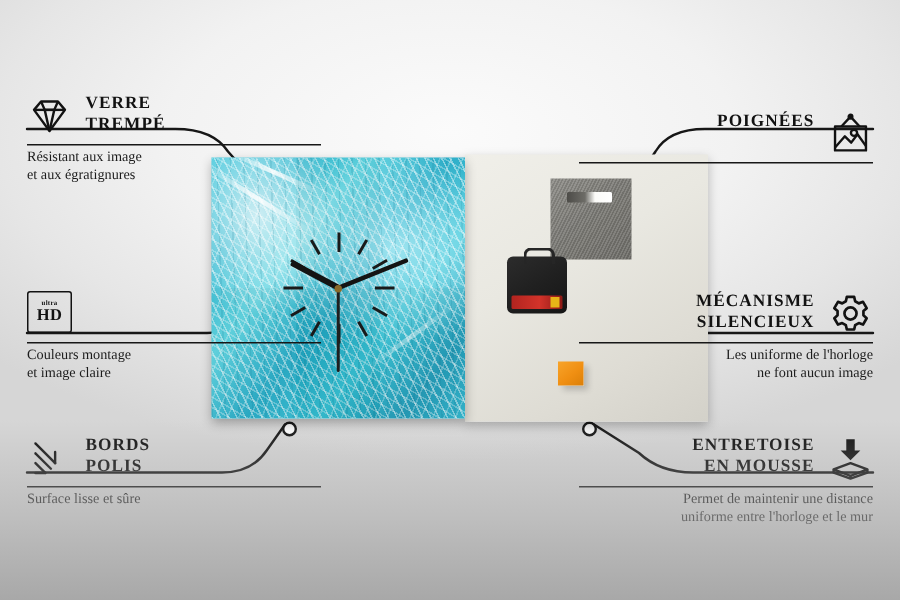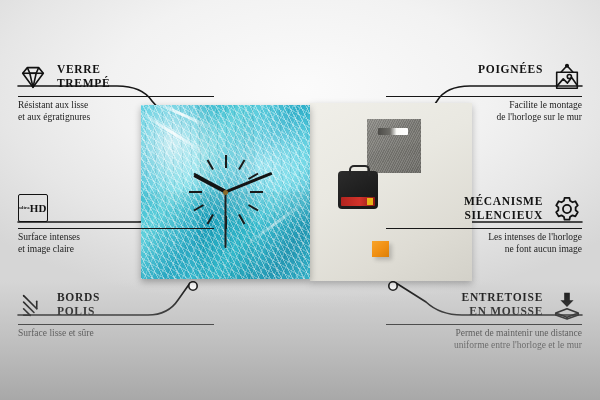--- a/index.html
+++ b/index.html
@@ -246,21 +246,21 @@
     color: #1c1c1c;
     margin-top: 3px;
   }
   .feature.right .desc { text-align: right; }
 
   .hd-box {
     width: 28px; height: 26px;
     border: 1.6px solid #121212;
     border-radius: 2px;
     display: flex;
-    flex-direction: row;
+    flex-direction: column;
     align-items: center;
     justify-content: center;
     line-height: 1;
   }
   .hd-box .u { font-size: 4.6px; font-weight: bold; letter-spacing: 0.04em; }
   .hd-box .h { font-size: 11px; font-weight: bold; letter-spacing: 0.02em; margin-top: 1px; }
 </style>
 </head>
 <body>
 
@@ -363,37 +363,37 @@
           <path d="M12.6 12 L19.4 12"></path>
         </svg>
       </span>
       <span class="title">
         <span>VERRE</span><br>
         <span>TREMPÉ</span>
       </span>
     </div>
     <div class="rule"></div>
     <div class="desc">
-      <span>Résistant aux lisse</span><br>
+      <span>Résistant aux image</span><br>
       <span>et aux égratignures</span>
     </div>
   </div>
 
   <div class="feature left" style="left:18px; top:176px;">
     <div class="head">
       <span class="icon">
         <span class="hd-box">
           <span class="u">ultra</span>
           <span class="h">HD</span>
         </span>
       </span>
     </div>
     <div class="rule"></div>
     <div class="desc">
-      <span>Surface intenses</span><br>
+      <span>Couleurs montage</span><br>
       <span>et image claire</span>
     </div>
   </div>
 
   <div class="feature left" style="left:18px; top:272px;">
     <div class="head">
       <span class="icon">
         <svg viewBox="0 0 32 32" width="30" height="30" fill="none" stroke="#121212" stroke-width="1.7" stroke-linecap="round">
           <path d="M6 6 L20 20"></path>
           <path d="M6 13 L17 24"></path>
@@ -406,58 +406,54 @@
         <span>BORDS</span><br>
         <span>POLIS</span>
       </span>
     </div>
     <div class="rule"></div>
     <div class="desc">
       <span>Surface lisse et sûre</span>
     </div>
   </div>
 
-  <div class="feature right" style="left:386px; top:44px;">
+  <div class="feature right" style="left:386px; top:56px;">
     <div class="head">
       <span class="title">
         <span>POIGNÉES</span><br>
       </span>
       <span class="icon">
         <svg viewBox="0 0 32 32" width="30" height="30" fill="none" stroke="#121212" stroke-width="1.7" stroke-linejoin="round">
           <rect x="5" y="11" width="22" height="17"></rect>
           <path d="M16 4 L9.5 11 M16 4 L22.5 11"></path>
           <circle cx="16" cy="4" r="1.3" fill="#121212"></circle>
           <path d="M5 26 L12 18 L16.5 22.5 L21 16.5 L27 25"></path>
           <circle cx="18.5" cy="15.5" r="2.2"></circle>
         </svg>
       </span>
     </div>
     <div class="rule"></div>
-    <div class="desc">
-      <span>Facilite le montage</span><br>
-      <span>de l'horloge sur le mur</span>
-    </div>
   </div>
 
   <div class="feature right" style="left:386px; top:176px;">
     <div class="head">
       <span class="title">
         <span>MÉCANISME</span><br>
         <span>SILENCIEUX</span>
       </span>
       <span class="icon">
         <svg viewBox="0 0 32 32" width="30" height="30" fill="none" stroke="#121212" stroke-width="1.9" stroke-linejoin="round">
           <path d="M13.4 4.2 h5.2 l.7 3.1 2.6 1.5 3.0-1.1 2.6 4.5-2.3 2.1v3.0l2.3 2.1-2.6 4.5-3.0-1.1-2.6 1.5-.7 3.1h-5.2l-.7-3.1-2.6-1.5-3.0 1.1-2.6-4.5 2.3-2.1v-3.0L4.5 12.2l2.6-4.5 3.0 1.1 2.6-1.5 z"></path>
           <circle cx="16" cy="16" r="4.3"></circle>
         </svg>
       </span>
     </div>
     <div class="rule"></div>
     <div class="desc">
-      <span>Les intenses de l'horloge</span><br>
+      <span>Les uniforme de l'horloge</span><br>
       <span>ne font aucun image</span>
     </div>
   </div>
 
   <div class="feature right" style="left:386px; top:272px;">
     <div class="head">
       <span class="title">
         <span>ENTRETOISE</span><br>
         <span>EN MOUSSE</span>
       </span>

